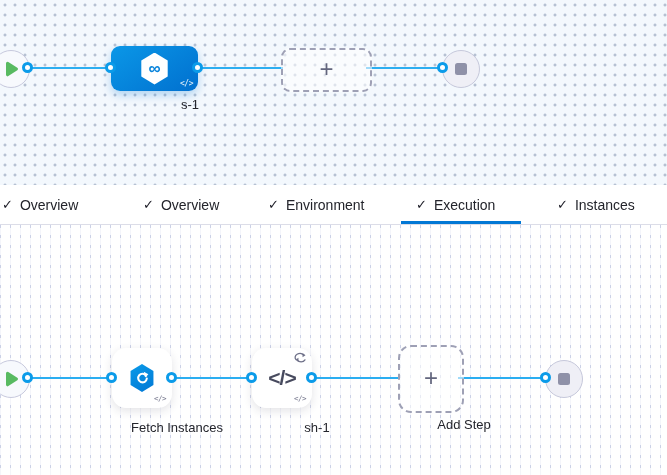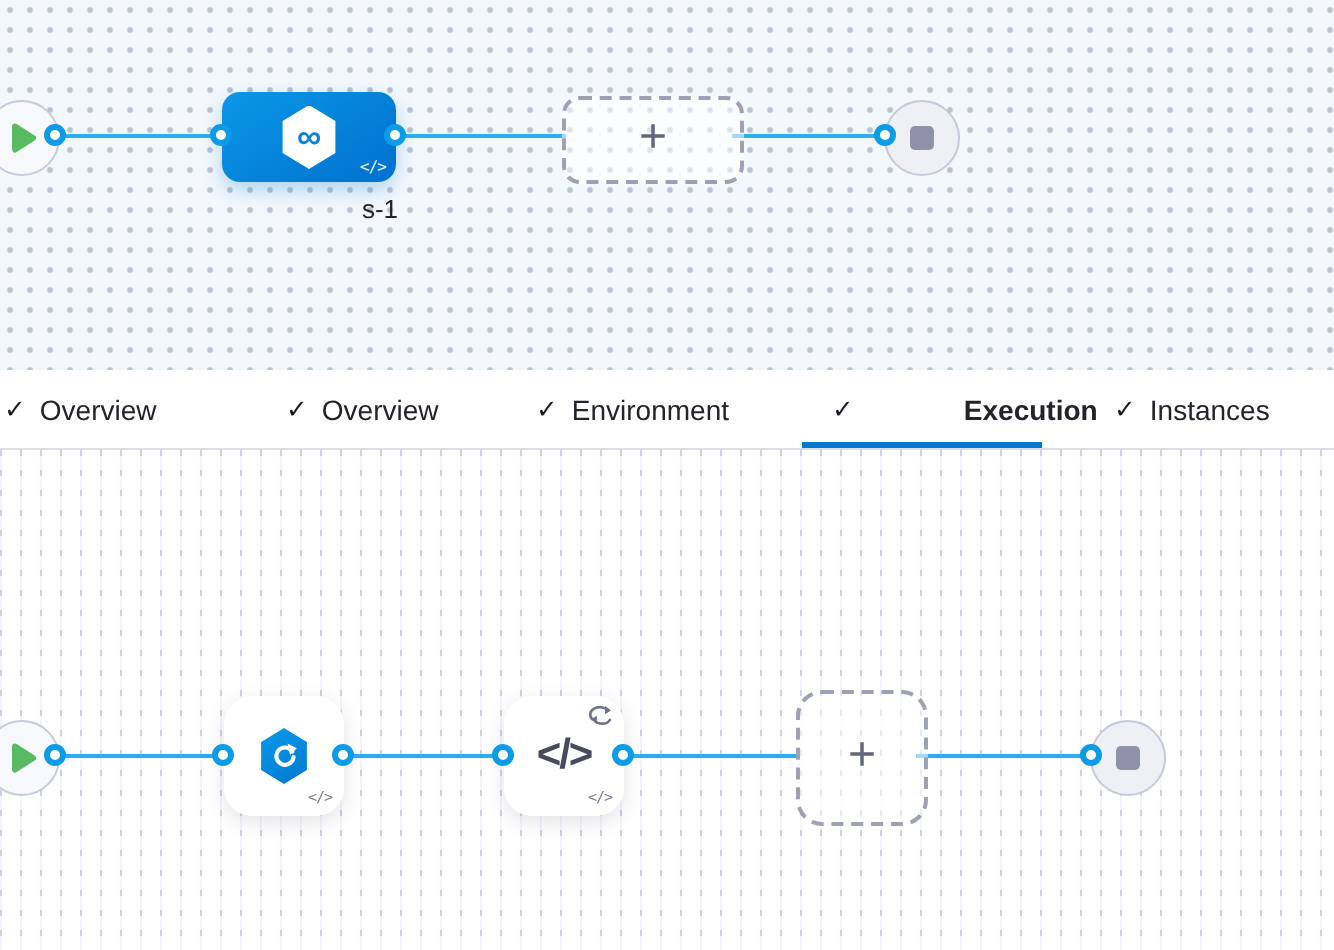--- a/index.html
+++ b/index.html
@@ -60,21 +60,21 @@
 
   
   .node-label{position:absolute;width:120px;text-align:center;font-size:13px;color:#24252C;z-index:2;margin-left:35px;}
 
   
   .tab-bar{position:absolute;left:0;top:185px;width:667px;height:40px;background:#fff;
     border-bottom:1px solid #DCDDE8;box-sizing:border-box;z-index:6;}
   .tab{position:absolute;top:0;height:100%;display:inline-flex;align-items:center;gap:7px;
     font-size:14px;color:#23242B;cursor:pointer;}
   .tab .check{font-size:13px;color:#1B1B25;}
-  .tab.active .tab-label{font-weight:700;margin-left:48px;}
+  .tab.active .tab-label{font-weight:400;}
   .tab-underline{position:absolute;left:401px;bottom:0;width:120px;height:3px;background:#0278D5;}
 </style>
 </head>
 <body>
 
 <div class="app">
 
   <section class="canvas canvas-top">
 
     <div class="wire" style="left:24px;top:67px;width:88px;"></div>
@@ -176,15 +176,18 @@
       <span class="stop-square"></span>
     </div>
 
     <span class="port" style="left:22px;top:147px;"></span>
     <span class="port" style="left:106px;top:147px;"></span>
     <span class="port" style="left:166px;top:147px;"></span>
     <span class="port" style="left:246px;top:147px;"></span>
     <span class="port" style="left:306px;top:147px;"></span>
     <span class="port" style="left:540px;top:147px;"></span>
 
+    <div class="node-label" style="left:82px;top:195px;">Fetch Instances</div>
+    <div class="node-label" style="left:222px;top:195px;">sh-1</div>
+    <div class="node-label" style="left:369px;top:192px;">Add Step</div>
   </section>
 
 </div>
 
 </body></html>

